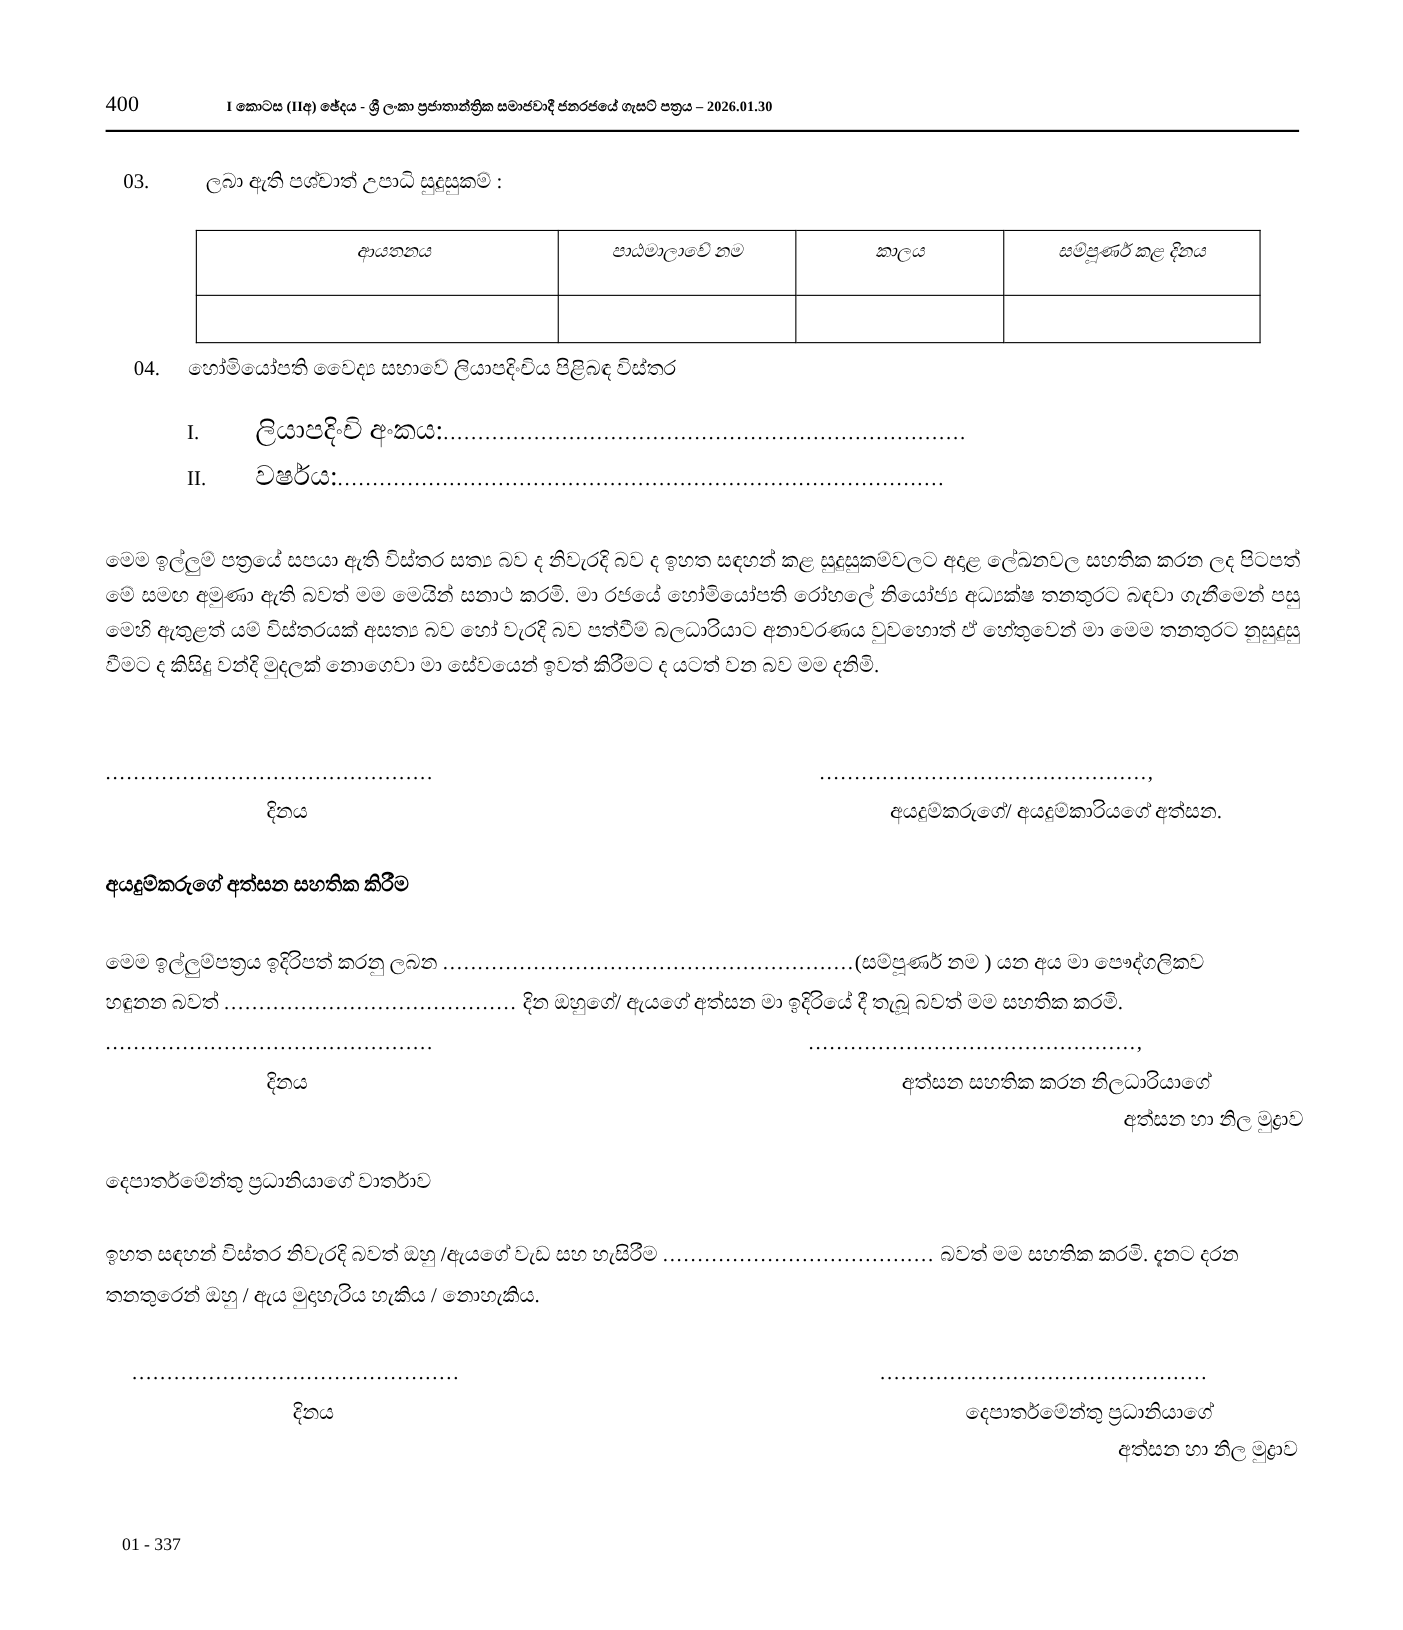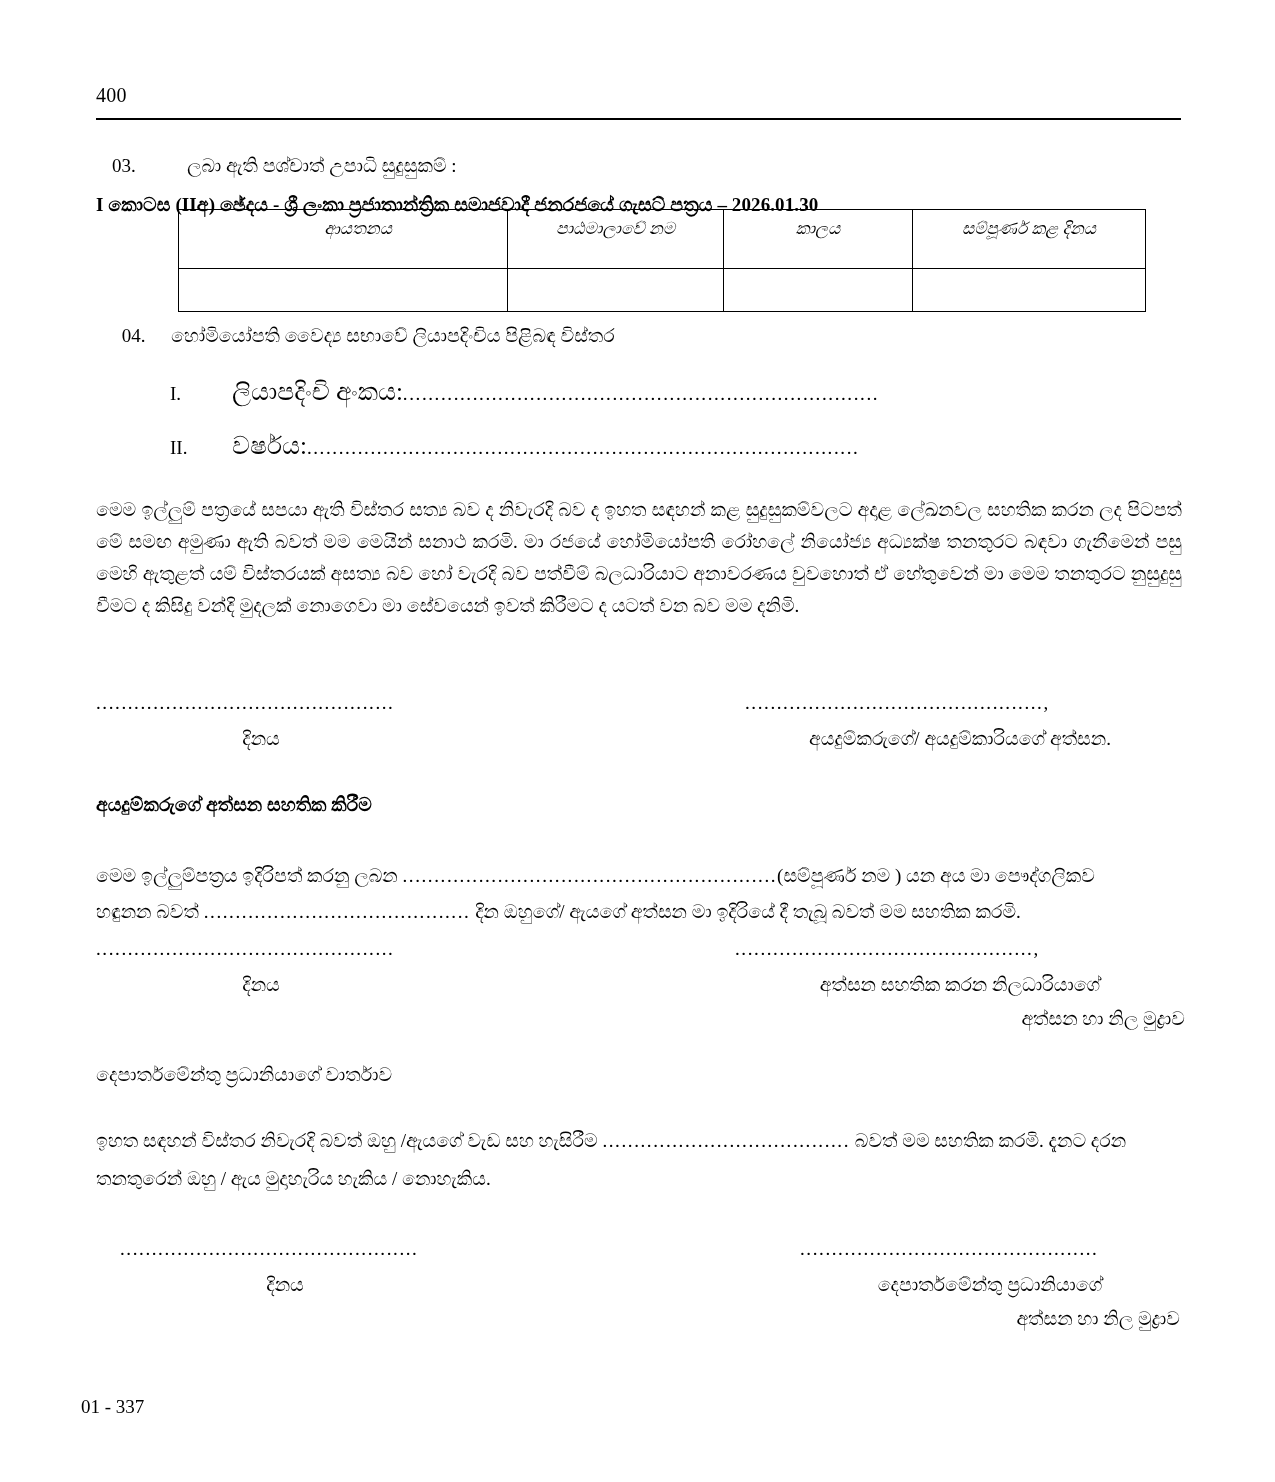--- a/index.html
+++ b/index.html
@@ -24,31 +24,30 @@
   }
 
   
   .page-header {
     position: absolute;
     left: 96px;
     top: 84px;
     width: 1085px;
     display: flex;
     align-items: baseline;
-    flex-direction: column;
   }
   .page-number {
     font-size: 20px;
     font-weight: normal;
     letter-spacing: 0.2px;
     width: 110px;
     flex: 0 0 110px;
   }
   .header-title {
-    font-size: 19px;
+    font-size: 13px;
     font-weight: bold;
     white-space: nowrap;
     letter-spacing: 0.1px;
   }
   .header-rule {
     position: absolute;
     left: 96px;
     top: 118px;
     width: 1085px;
     border-top: 2.5px solid #000;
@@ -153,23 +152,23 @@
     left: 96px;
     font-size: 19px;
     font-weight: bold;
     white-space: nowrap;
   }
   .section-heading.plain { font-weight: normal; }
 
   
   .footer-code {
     position: absolute;
-    left: 81px;
+    left: 111px;
     top: 1396px;
-    font-size: 19px;
+    font-size: 16px;
   }
 </style>
 </head>
 <body>
 
 <div class="page">
 
   <div class="page-header">
     <span class="page-number">400</span>
     <span class="header-title">I කොටස (IIඅ) ඡේදය - ශ්‍රී ලංකා ප්‍රජාතාන්ත්‍රික සමාජවාදී ජනරජයේ ගැසට් පත්‍රය – 2026.01.30</span>
@@ -204,21 +203,21 @@
     <span class="num-label">04.</span>
     <span class="num-text">හෝමියෝපති වෛද්‍ය සභාවේ ලියාපදිංචිය පිළිබඳ විස්තර</span>
   </div>
 
   <div class="roman-item" style="left:170px; top:378px;">
     <span class="roman-label">I.</span>
     <span class="roman-text">ලියාපදිංචි අංකය:</span>
     <span class="dotfill">...........................................................................</span>
   </div>
 
-  <div class="roman-item" style="left:170px; top:432px;justify-content:space-between;">
+  <div class="roman-item" style="left:170px; top:420px;justify-content:space-between;">
     <span class="roman-label">II.</span>
     <span class="roman-text">වර්ෂය:</span>
     <span class="dotfill">.......................................................................................</span>
   </div>
 
   <div class="para" style="top:494px;">මෙම  ඉල්ලුම් පත්‍රයේ සපයා ඇති විස්තර සත්‍ය බව ද නිවැරදි බව ද ඉහත සඳහන්  කළ සුදුසුකම්වලට අදාළ ලේඛනවල සහතික කරන ලද පිටපත් මේ සමඟ අමුණා ඇති බවත් මම මෙයින් සනාථ කරමි. මා රජයේ  හෝමියෝපති රෝහලේ නියෝජ්‍ය අධ්‍යක්ෂ තනතුරට බඳවා ගැනීමෙන් පසු මෙහි ඇතුළත් යම් විස්තරයක් අසත්‍ය බව හෝ වැරදි බව පත්වීම් බලධාරියාට  අනාවරණය වුවහොත් ඒ හේතුවෙන් මා මෙම තනතුරට නුසුදුසු වීමට ද කිසිදු වන්දි මුදලක් නොගෙවා මා සේවයෙන් ඉවත් කිරීමට ද යටත් වන බව මම දනිමි.</div>
 
   <div class="sig-block" style="left:96px; top:688px; width:330px;">
     <span class="sig-dots">...............................................</span>
     <span class="sig-caption">දිනය</span>

